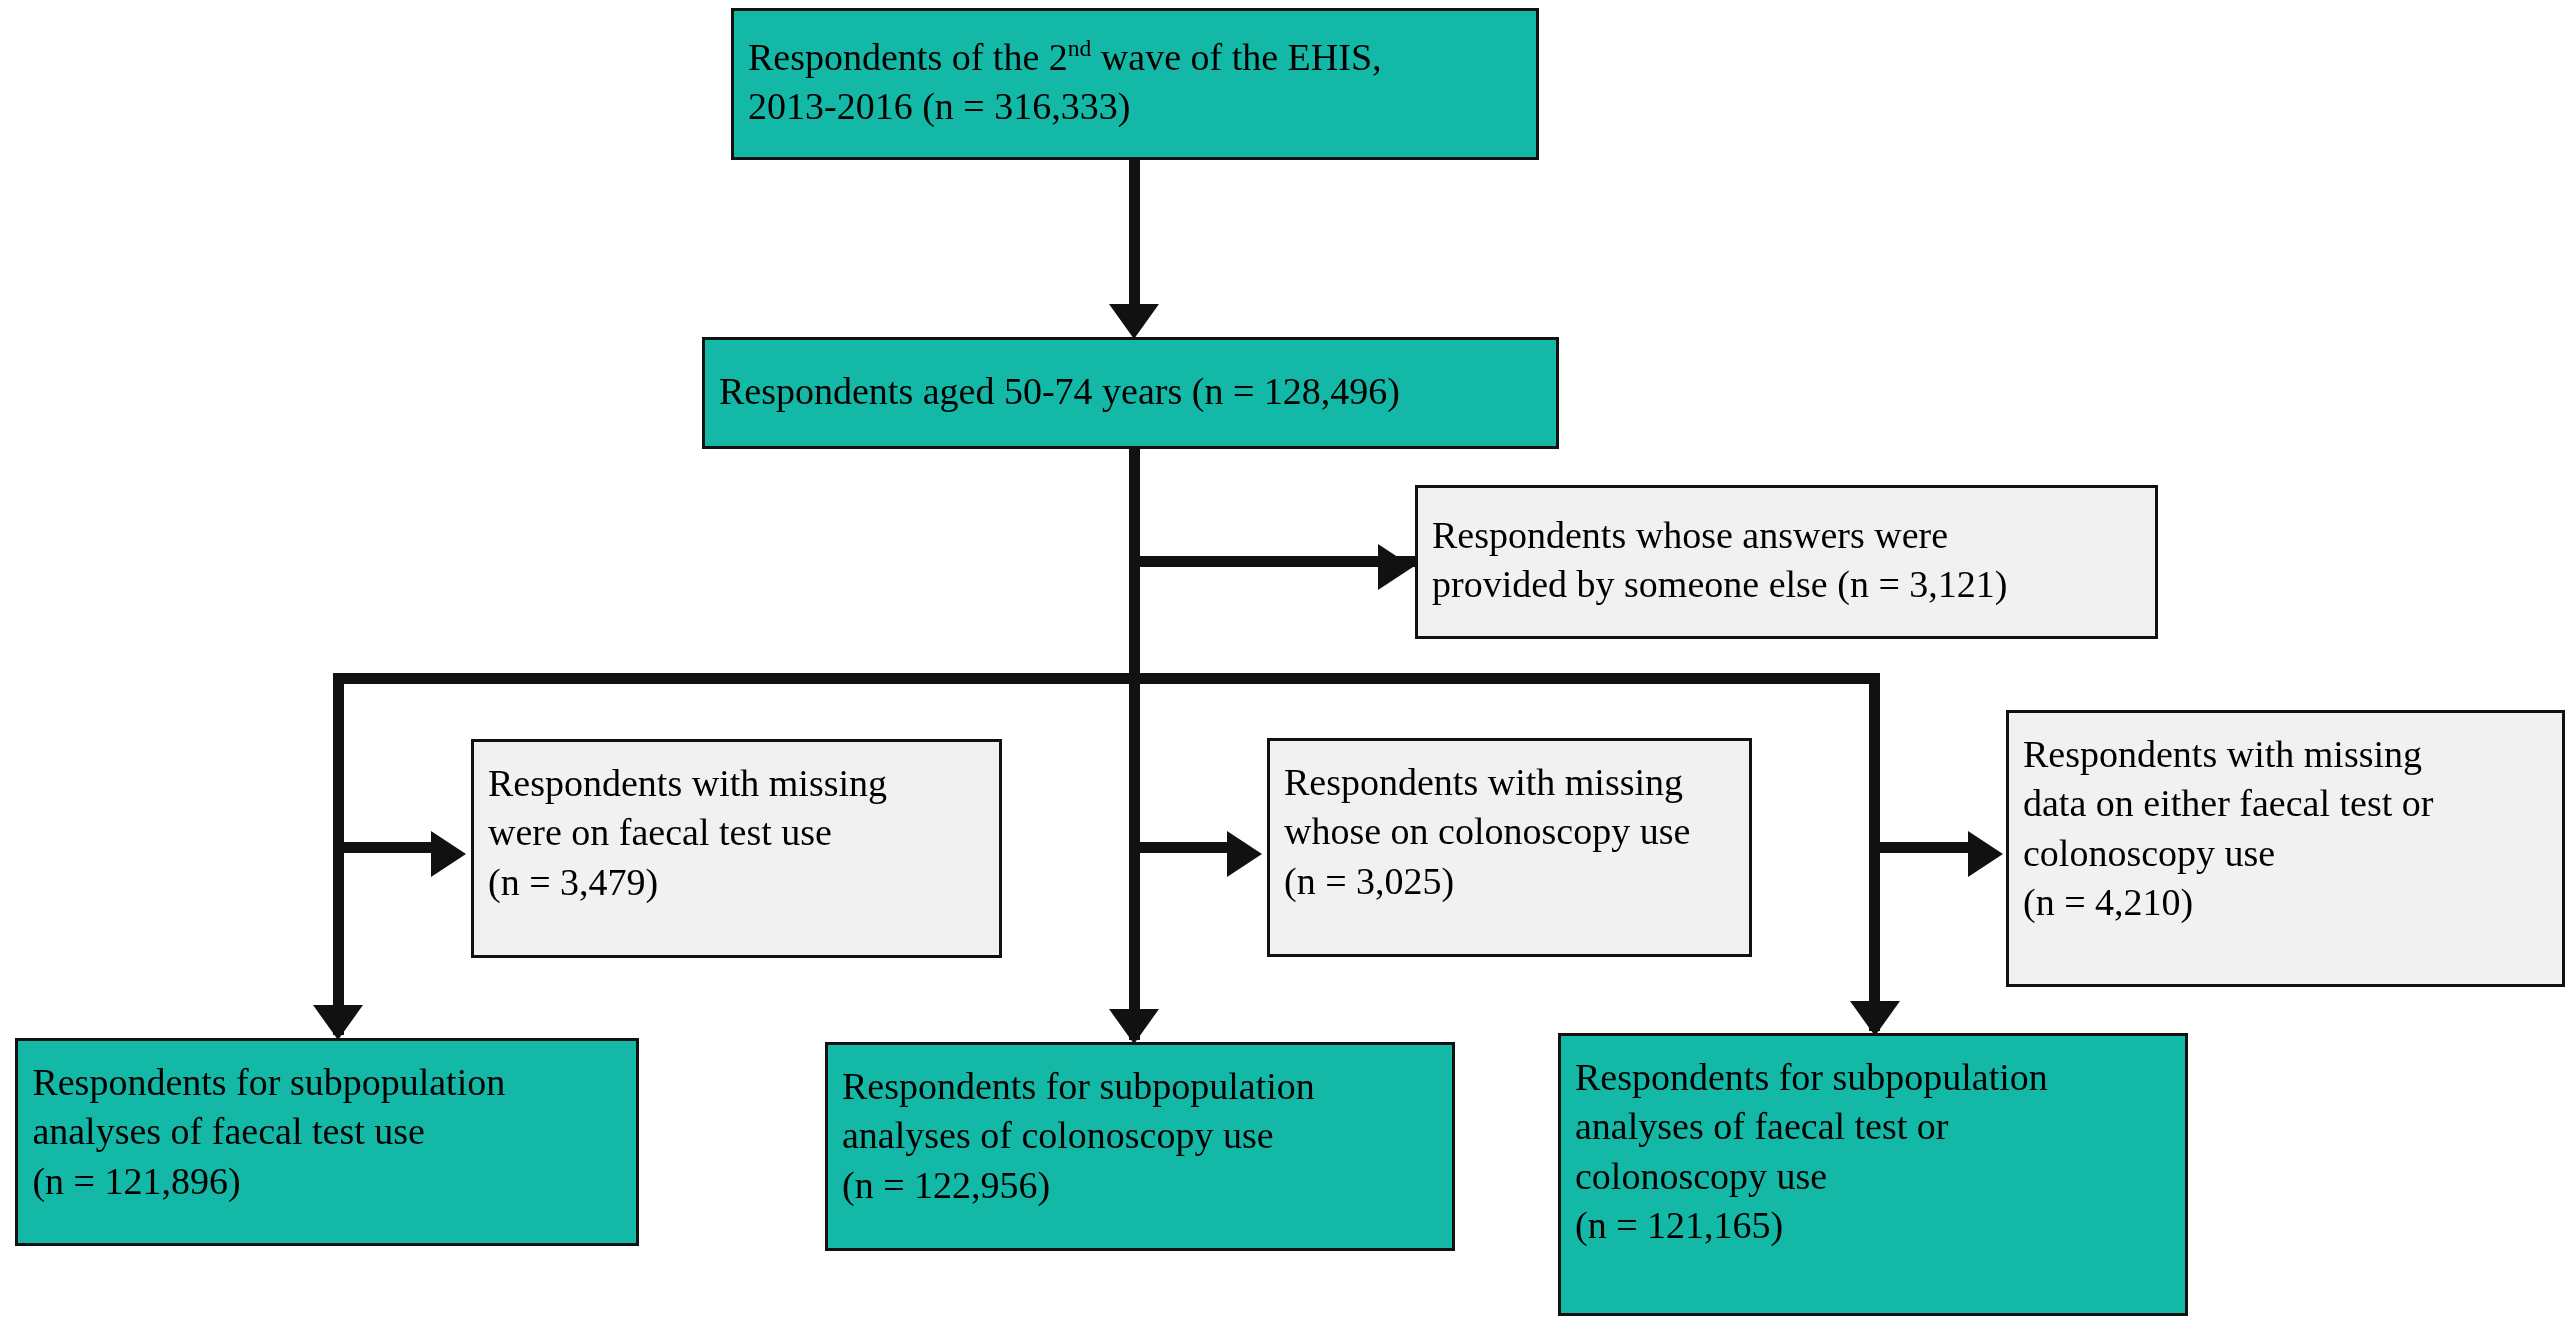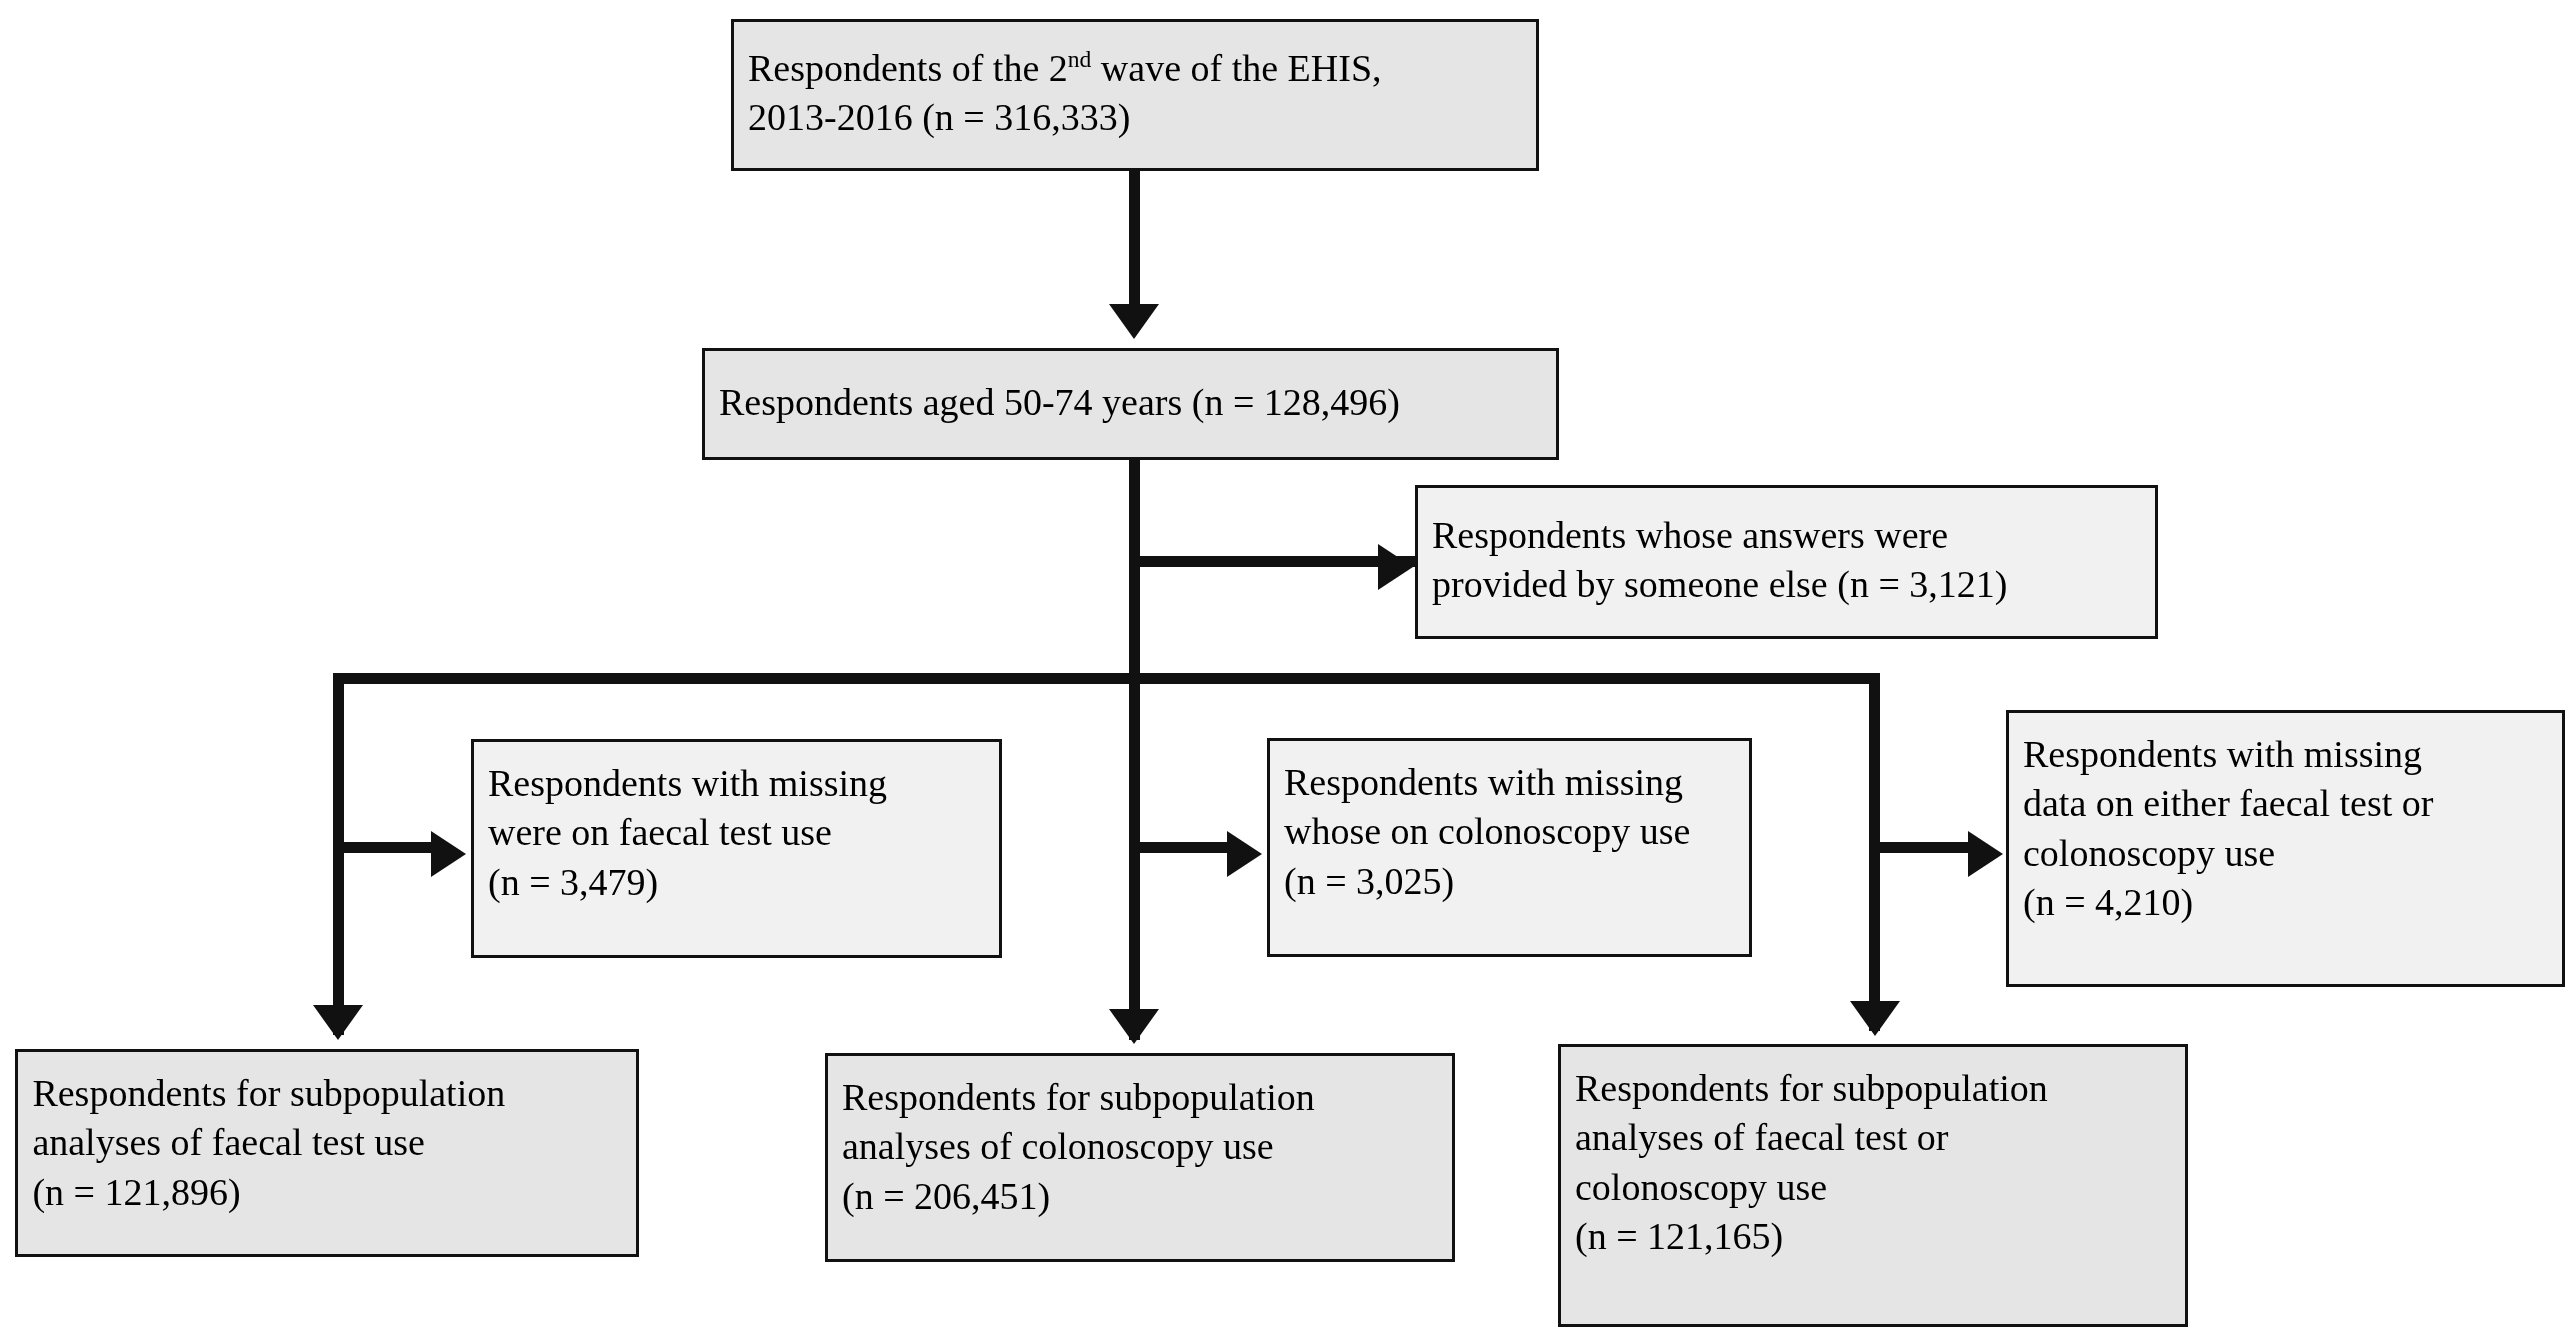--- a/index.html
+++ b/index.html
@@ -2,21 +2,21 @@
 <html style="font-size:12.3px"><head>
 <meta charset="utf-8">
 <style>
   html,body{margin:0;padding:0;background:#ffffff;}
   body{font-family:"Liberation Serif","DejaVu Serif",serif;}
   #stage{position:relative;width:2576px;height:1333px;background:#ffffff;overflow:hidden;}
 
   .node{position:absolute;box-sizing:border-box;border:3.8px solid #111111;
         display:flex;align-items:center;}
   .node .txt{padding:4.6px 14px 7.7px 14px;font-size:38px;line-height:1.30;color:#000000;width:100%;}
-  .node.white{background:#e5e5e5;margin-top:11px;}
+  .node.white{background:#14b8a6;}
   .node.gray{background:#f1f1f1;}
   .node.mid{align-items:flex-start;}
   .node.mid .txt{padding-top:17px;}
   .node sup{font-size:0.62em;vertical-align:super;line-height:0;}
 
   .vline{position:absolute;background:#111111;width:10.8px;}
   .hline{position:absolute;background:#111111;height:10.8px;}
 
   .arrow-down{position:absolute;width:0;height:0;
       border-left:25px solid transparent;border-right:25px solid transparent;
@@ -104,21 +104,21 @@
       <span>Respondents for subpopulation</span><br>
       <span>analyses of faecal test use</span><br>
       <span>(n = 121,896)</span>
     </div>
   </div>
 
   <div class="node white mid" style="left:825px;top:1042px;width:630px;height:209px;">
     <div class="txt">
       <span>Respondents for subpopulation</span><br>
       <span>analyses of colonoscopy use</span><br>
-      <span>(n = 206,451)</span>
+      <span>(n = 122,956)</span>
     </div>
   </div>
 
   <div class="node white mid" style="left:1558px;top:1033px;width:630px;height:283px;">
     <div class="txt">
       <span>Respondents for subpopulation</span><br>
       <span>analyses of faecal test or</span><br>
       <span>colonoscopy use</span><br>
       <span>(n = 121,165)</span>
     </div>

